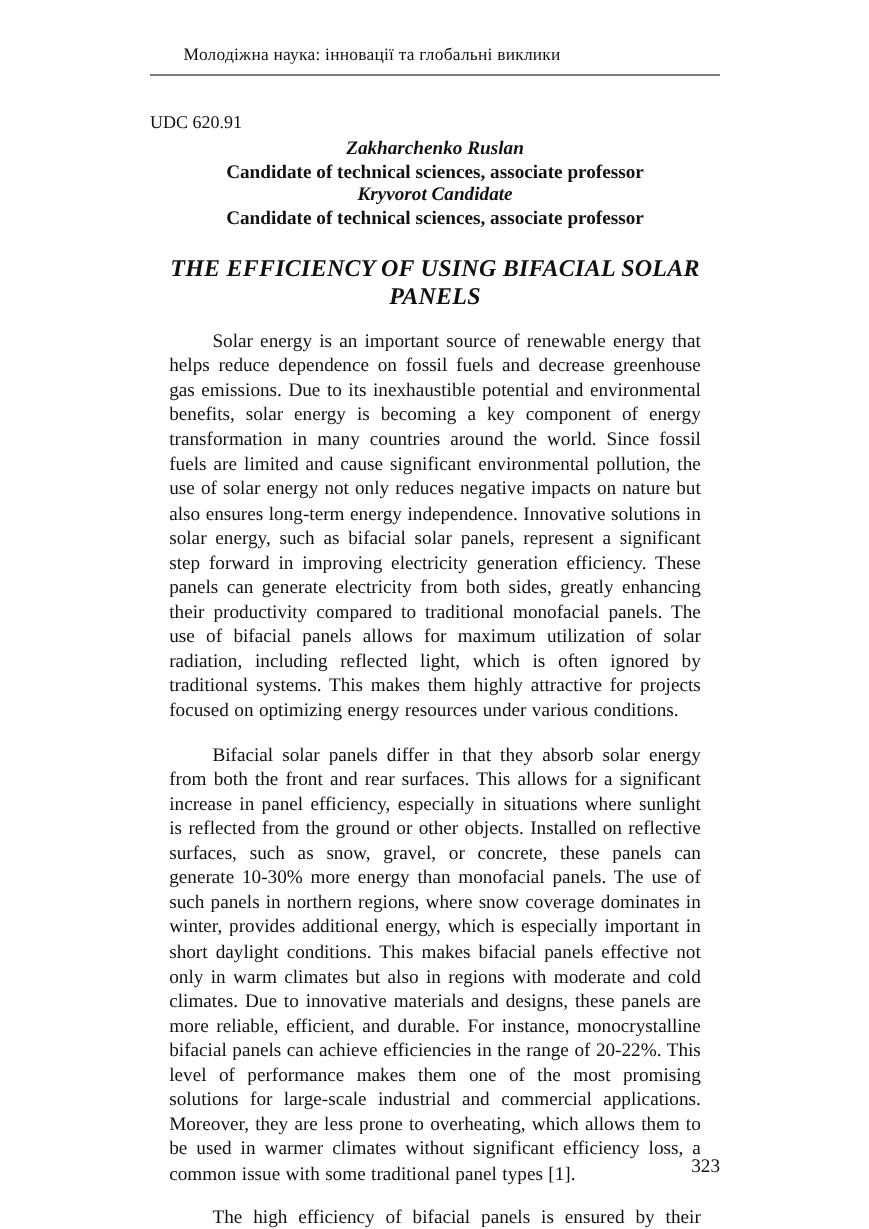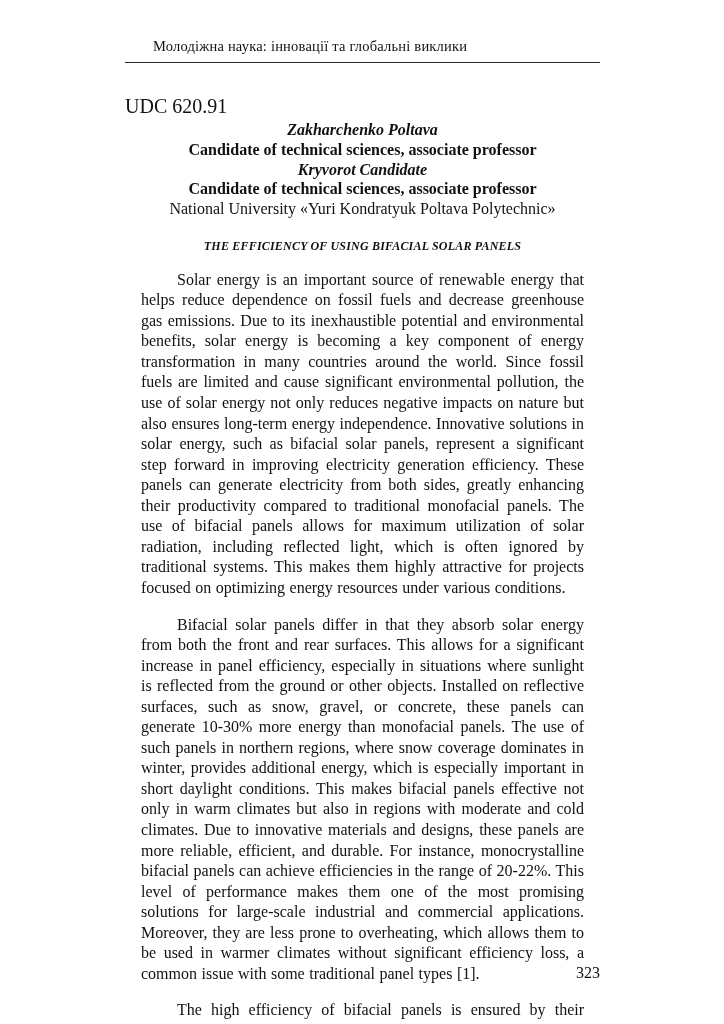--- a/index.html
+++ b/index.html
@@ -20,38 +20,38 @@
   }
   .running-header {
     font-size: 14.5px;
     line-height: 1.2;
     padding: 0 0 7px 28px;
     border-bottom: 1.4px solid #2a2a2a;
     letter-spacing: 0.2px;
   }
   .udc {
     margin-top: 31px;
-    font-size: 20px;
+    font-size: 15px;
     line-height: 1.25;
   }
   .byline {
     text-align: center;
     font-size: 16px;
     line-height: 1.23;
     margin-top: 1px;
   }
   .author-name {
     font-weight: bold;
     font-style: italic;
   }
   .author-role { font-style: normal; font-weight: bold; }
   .institution { font-style: normal; }
   .article-title {
     text-align: center;
-    font-size: 12px;
+    font-size: 20px;
     font-weight: bold;
     font-style: italic;
     letter-spacing: 0.2px;
     margin: 20px 0 15px 0;
   }
   .body-para {
     margin: 16px;
     font-size: 16px;
     line-height: 1.285;
     text-align: justify;
@@ -70,25 +70,24 @@
 
 <div class="page">
 
   <div class="running-header">
     <span>Молодіжна наука: інновації та глобальні виклики</span>
   </div>
 
   <div class="udc">UDC 620.91</div>
 
   <div class="byline">
-    <div class="author-name">Zakharchenko Poltava</div>
+    <div class="author-name">Zakharchenko Ruslan</div>
     <div class="author-role">Candidate of technical sciences, associate professor</div>
     <div class="author-name">Kryvorot Candidate</div>
     <div class="author-role">Candidate of technical sciences, associate professor</div>
-    <div class="institution">National University «Yuri Kondratyuk Poltava Polytechnic»</div>
   </div>
 
   <h1 class="article-title">THE EFFICIENCY OF USING BIFACIAL SOLAR PANELS</h1>
 
   <p class="body-para">Solar energy is an important source of renewable energy that helps reduce dependence on fossil fuels and decrease greenhouse gas emissions. Due to its inexhaustible potential and environmental benefits, solar energy is becoming a key component of energy transformation in many countries around the world. Since fossil fuels are limited and cause significant environmental pollution, the use of solar energy not only reduces negative impacts on nature but also ensures long-term energy independence. Innovative solutions in solar energy, such as bifacial solar panels, represent a significant step forward in improving electricity generation efficiency. These panels can generate electricity from both sides, greatly enhancing their productivity compared to traditional monofacial panels. The use of bifacial panels allows for maximum utilization of solar radiation, including reflected light, which is often ignored by traditional systems. This makes them highly attractive for projects focused on optimizing energy resources under various conditions.</p>
 
   <p class="body-para">Bifacial solar panels differ in that they absorb solar energy from both the front and rear surfaces. This allows for a significant increase in panel efficiency, especially in situations where sunlight is reflected from the ground or other objects. Installed on reflective surfaces, such as snow, gravel, or concrete, these panels can generate 10-30% more energy than monofacial panels. The use of such panels in northern regions, where snow coverage dominates in winter, provides additional energy, which is especially important in short daylight conditions. This makes bifacial panels effective not only in warm climates but also in regions with moderate and cold climates. Due to innovative materials and designs, these panels are more reliable, efficient, and durable. For instance, monocrystalline bifacial panels can achieve efficiencies in the range of 20-22%. This level of performance makes them one of the most promising solutions for large-scale industrial and commercial applications. Moreover, they are less prone to overheating, which allows them to be used in warmer climates without significant efficiency loss, a common issue with some traditional panel types [1].</p>
 
   <p class="body-para">The high efficiency of bifacial panels is ensured by their ability to use both direct and reflected sunlight. This technology is especially useful in conditions of low insolation or variable weather. Panels that can produce energy from both sides even on cloudy days or in diffused light conditions are a reliable solution</p>
 

